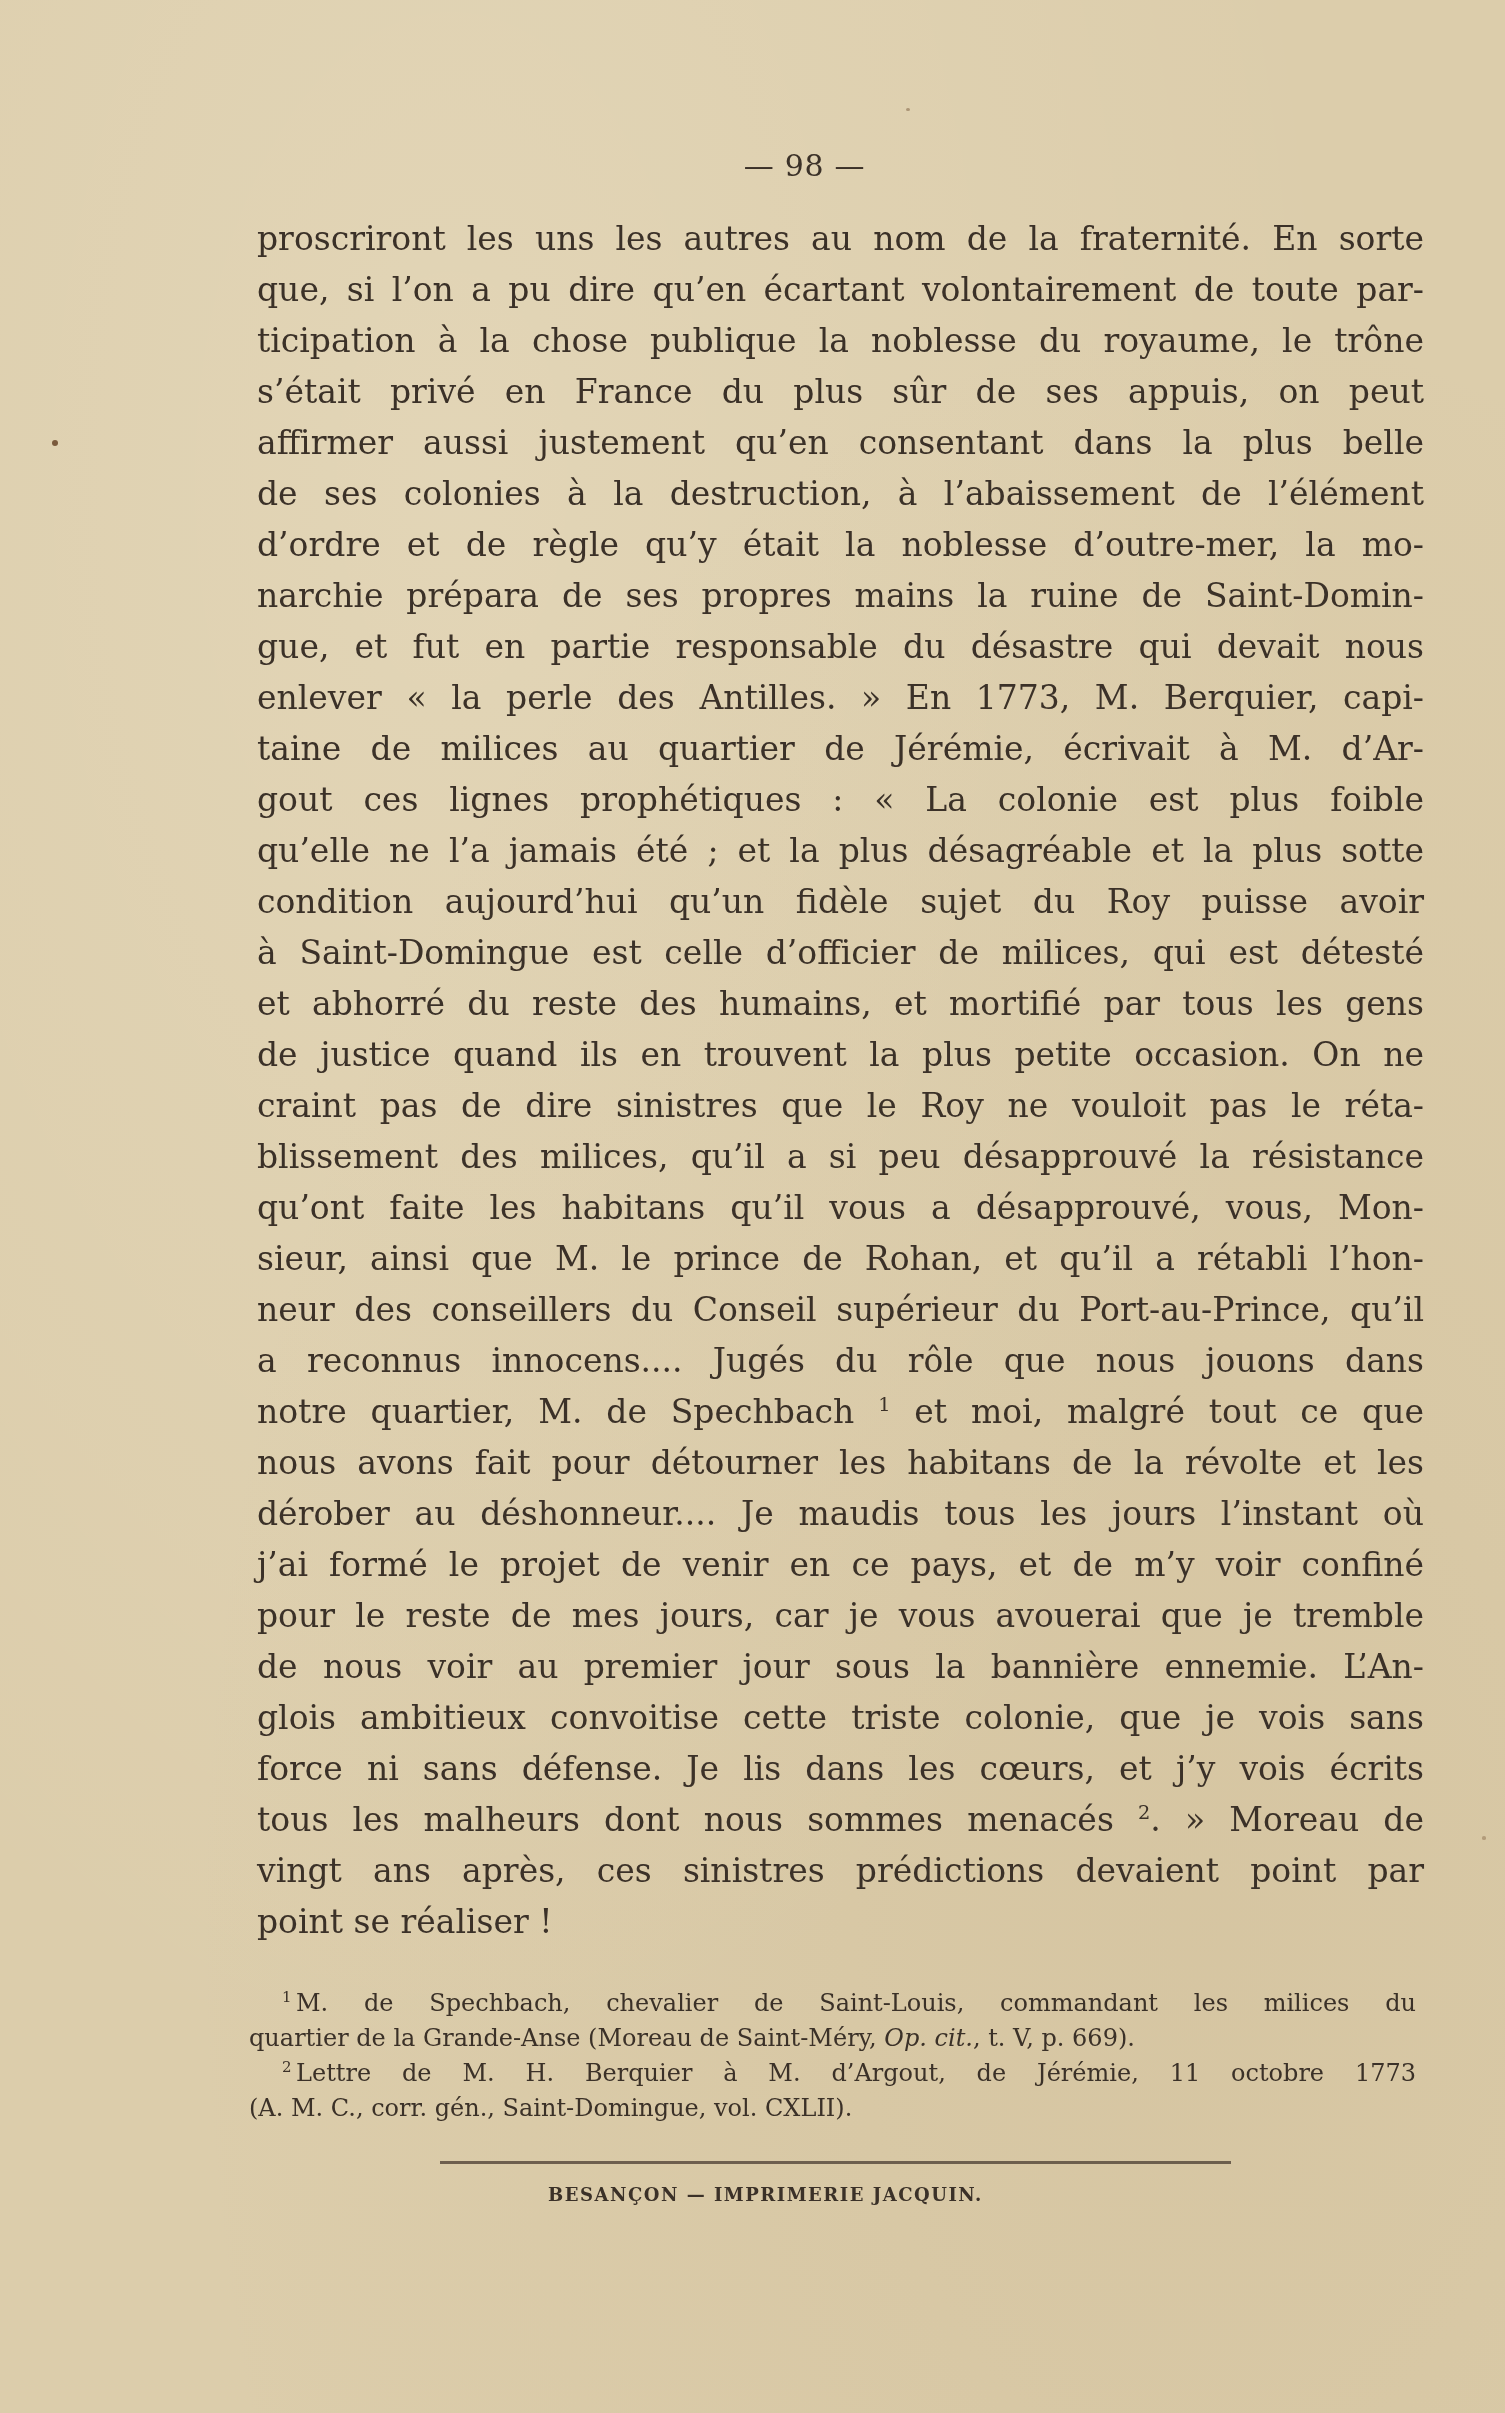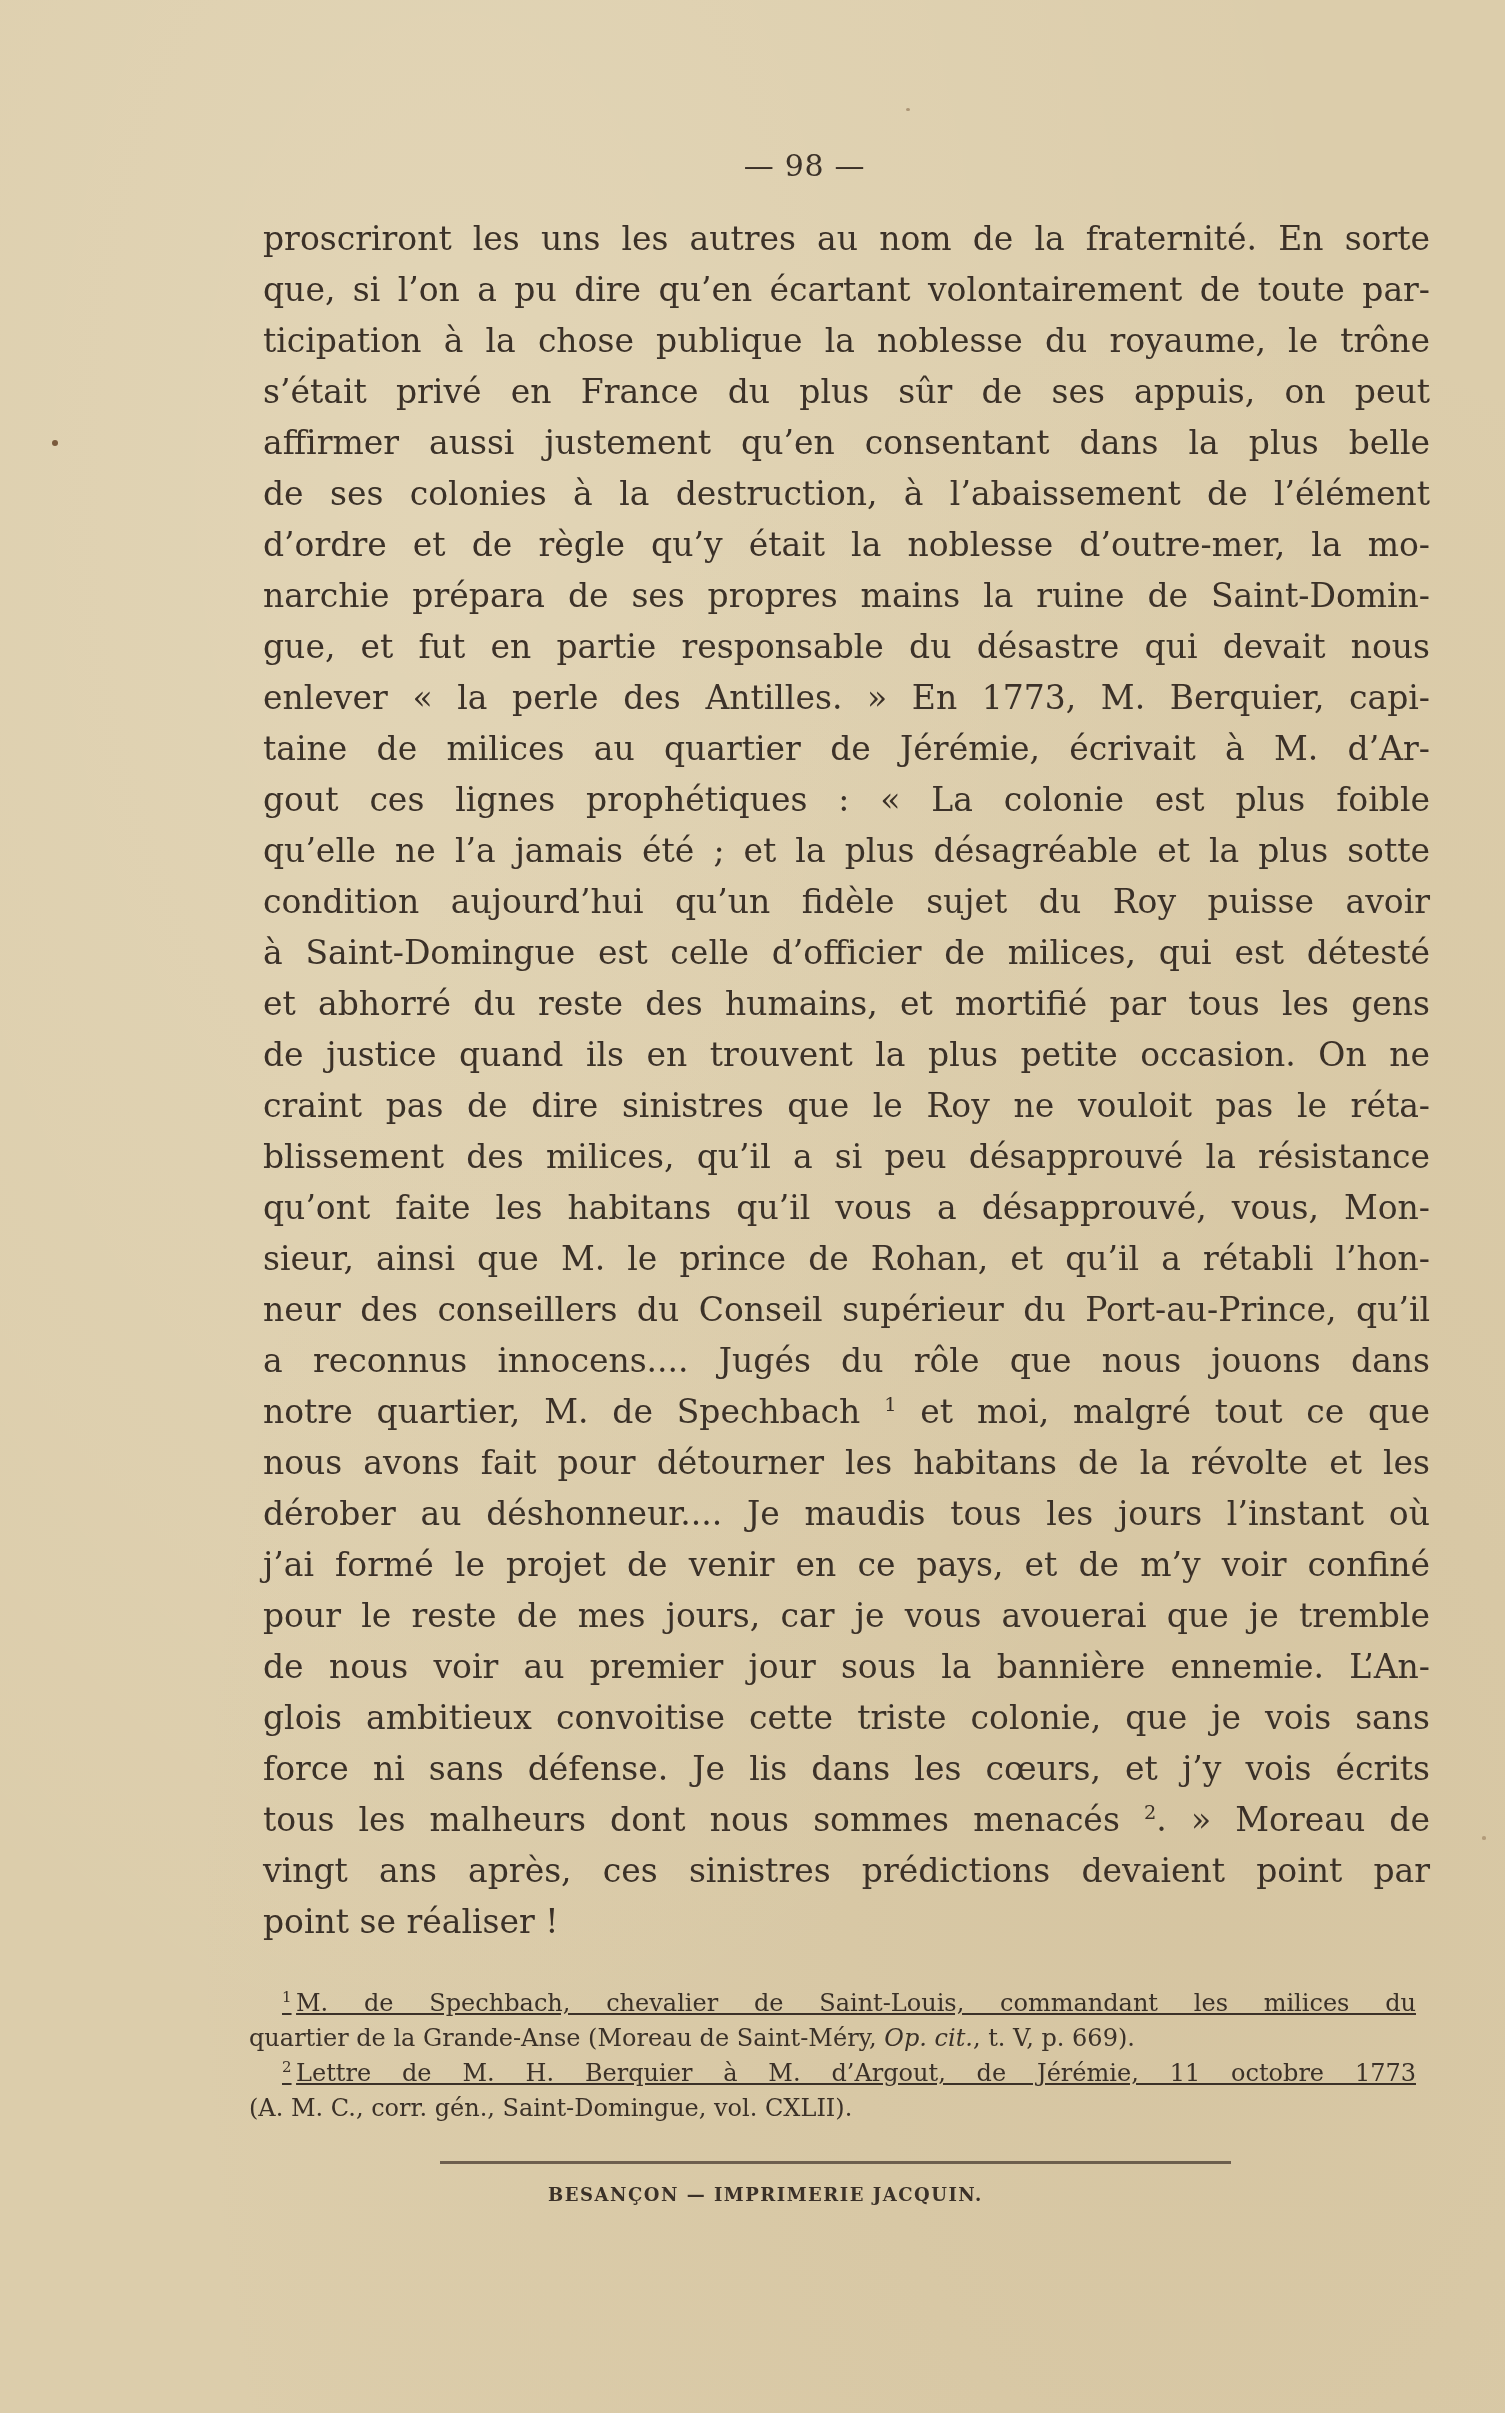--- a/index.html
+++ b/index.html
@@ -29,21 +29,21 @@
     top: 147px;
     text-align: center;
     font-size: 30px;
     line-height: 37px;
     letter-spacing: 0.7px;
     padding-left: 103px;
     box-sizing: border-box;
   }
   .body-text {
     position: absolute;
-    left: 263px;
+    left: 257px;
     top: 213px;
     width: 1167px;
   }
   .line {
     display: block;
     height: 51px;
     line-height: 51px;
     font-size: 33px;
     text-align: justify;
     text-align-last: justify;
@@ -65,21 +65,21 @@
   }
   .fn-line {
     display: block;
     height: 35px;
     line-height: 35px;
     font-size: 24px;
     text-align: justify;
     text-align-last: justify;
     white-space: nowrap;
   }
-  .fn-line.indent { padding-left: 33px; text-decoration: underline; }
+  .fn-line.indent { padding-left: 33px; }
   .fn-line.last { text-align-last: left; }
   .fn-mark {
     font-size: 15px;
     vertical-align: 9px;
     line-height: 0;
     margin-right: 4.5px;
   }
   em.it { }
   .rule {
     position: absolute;

